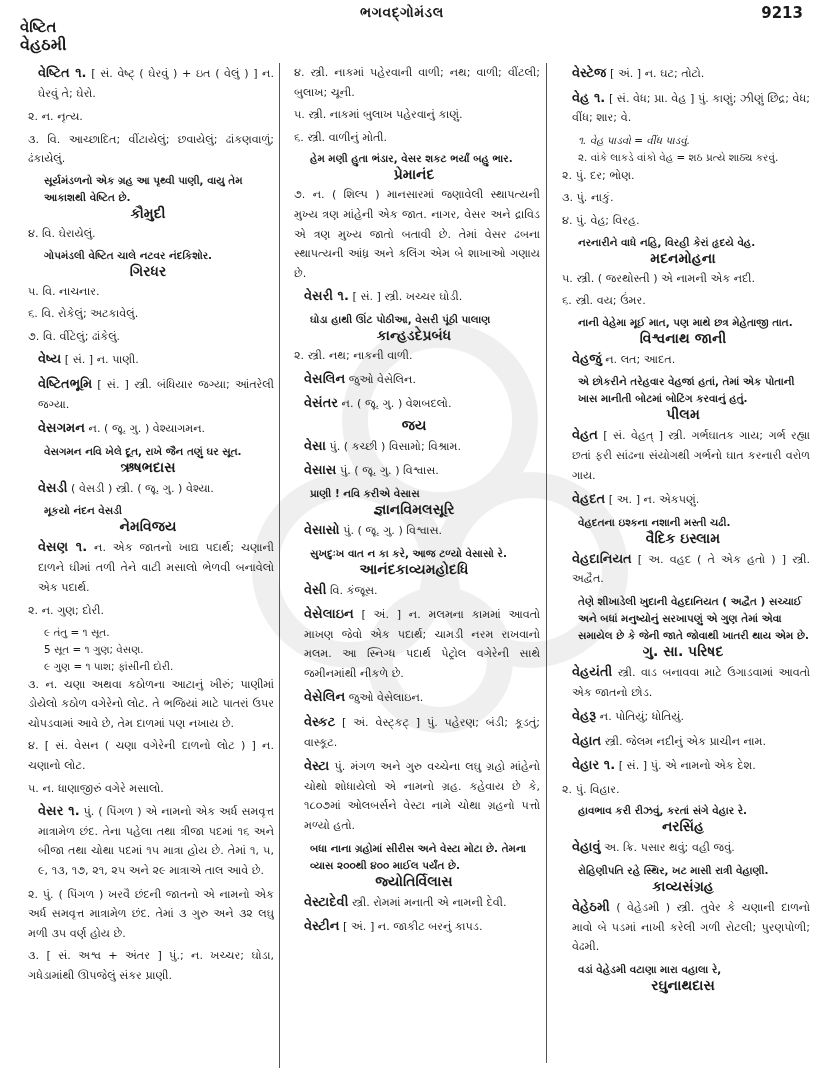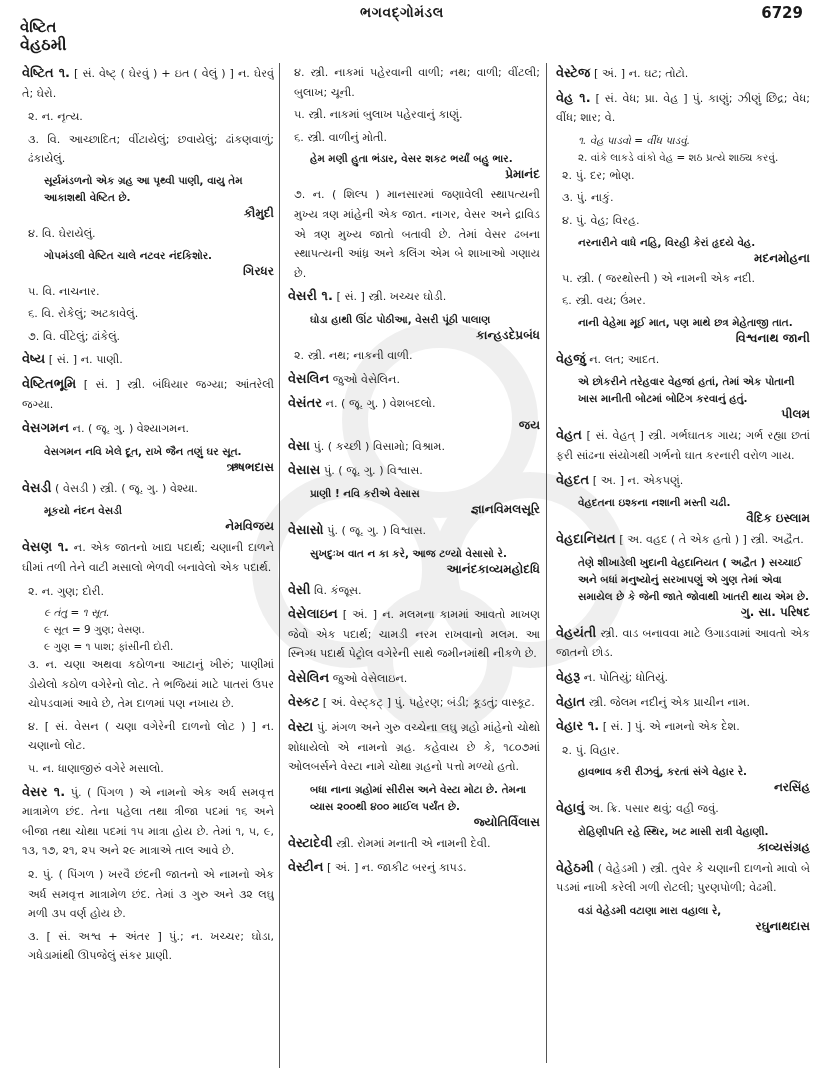--- a/index.html
+++ b/index.html
@@ -21,43 +21,43 @@
   .col {
     position: absolute; top: 63px; bottom: 8px; overflow: hidden;
     font-size: 11.2px; line-height: 19.6px;
   }
   .col.c1 { left: 22px; width: 252px; }
   .col.c2 { left: 288px; width: 252px; }
   .col.c3 { left: 556px; width: 254px; }
   .divider { position: absolute; top: 63px; width: 1px; background: #555; }
   .divider.d1 { left: 279px; height: 1005px; }
   .divider.d2 { left: 546px; height: 1000px; }
-  .entry { margin: 0 0 4px 0; text-align: justify; }
+  .entry { margin: 0 0 4px 16px; text-align: justify; }
   .entry .hw { font-weight: bold; font-size: 13px; }
   .sense { margin: 0 0 3px 6px; text-align: justify; }
   .quote { margin: 0 0 0 22px; font-size: 10.4px; line-height: 17px; font-weight: bold; }
-  .src { text-align: right; font-size: 12px; line-height: 15px; font-weight: bold; margin: 0 0 3px 0; }
+  .src { text-align: center; font-size: 14px; line-height: 15px; font-weight: bold; margin: 0 0 3px 0; }
 </style>
 </head>
 <body>
 
 <svg class="watermark" viewBox="0 0 420 440">
   <g fill="none" stroke="#000" stroke-width="26">
     <circle cx="210" cy="120" r="85"></circle>
     <circle cx="120" cy="270" r="85"></circle>
     <circle cx="300" cy="270" r="85"></circle>
     <circle cx="210" cy="360" r="60"></circle>
   </g>
 </svg>
 
 <div class="header">
   <div class="guide g1">વેષ્ટિત</div>
   <div class="guide g2">વેહઠમી</div>
   <div class="running-title">ભગવદ્ગોમંડલ</div>
-  <div class="page-num">6729</div>
+  <div class="page-num">9213</div>
 </div>
 
 <div class="divider d1"></div>
 <div class="divider d2"></div>
 
 <div class="col c1">
     <p class="entry"><span class="hw">વેષ્ટિત ૧.</span> <span>[ સં. વેષ્ટ્ ( ઘેરવું ) + ઇત ( વેલું ) ] ન. ઘેરવું તે; ઘેરો.</span></p>
     <p class="sense">૨. ન. નૃત્ય.</p>
     <p class="sense">૩. વિ. આચ્છાદિત; વીંટાયેલું; છવાયેલું; ઢાંકણવાળું; ઢંકાયેલું.</p>
     <p class="quote">સૂર્યમંડળનો એક ગ્રહ આ પૃથ્વી પાણી, વાયુ તેમ આકાશથી વેષ્ટિત છે.</p>
@@ -71,22 +71,22 @@
     <p class="entry"><span class="hw">વેષ્ય</span> <span>[ સં. ] ન. પાણી.</span></p>
     <p class="entry"><span class="hw">વેષ્ટિતભૂમિ</span> <span>[ સં. ] સ્ત્રી. બંધિયાર જગ્યા; આંતરેલી જગ્યા.</span></p>
     <p class="entry"><span class="hw">વેસગમન</span> <span>ન. ( જૂ. ગુ. ) વેશ્યાગમન.</span></p>
     <p class="quote">વેસગમન નવિ ખેલે દૂત, રાખે જૈન તણું ઘર સૂત.</p>
     <p class="src">ઋષભદાસ</p>
     <p class="entry"><span class="hw">વેસડી</span> <span>( વેસડી ) સ્ત્રી. ( જૂ. ગુ. ) વેશ્યા.</span></p>
     <p class="quote">મૂકયો નંદન વેસડી</p>
     <p class="src">નેમવિજય</p>
     <p class="entry"><span class="hw">વેસણ ૧.</span> <span>ન. એક જાતનો ખાદ્ય પદાર્થ; ચણાની દાળને ઘીમાં તળી તેને વાટી મસાલો ભેળવી બનાવેલો એક પદાર્થ.</span></p>
     <p class="sense">૨. ન. ગુણ; દોરી.</p>
-    <p class="quote" style="font-weight: normal; font-style: italic;">૯ તંતુ = ૧ સૂત.</p>
-    <p class="quote" style="font-weight: normal;">૯ સૂત = 9 ગુણ; વેસણ.</p>
+    <p class="quote" style="font-weight: normal;">૯ તંતુ = ૧ સૂત.</p>
+    <p class="quote" style="font-weight: normal;">5 સૂત = ૧ ગુણ; વેસણ.</p>
     <p class="quote" style="font-weight: normal;">૯ ગુણ = ૧ પાશ; ફાંસીની દોરી.</p>
     <p class="sense">૩. ન. ચણા અથવા કઠોળના આટાનું ખીરું; પાણીમાં ડોયેલો કઠોળ વગેરેનો લોટ. તે ભજિયાં માટે પાતરાં ઉપર ચોપડવામાં આવે છે, તેમ દાળમાં પણ નખાય છે.</p>
     <p class="sense">૪. [ સં. વેસન ( ચણા વગેરેની દાળનો લોટ ) ] ન. ચણાનો લોટ.</p>
     <p class="sense">૫. ન. ધાણાજીરું વગેરે મસાલો.</p>
     <p class="entry"><span class="hw">વેસર ૧.</span> <span>પું. ( પિંગળ ) એ નામનો એક અર્ધ સમવૃત્ત માત્રામેળ છંદ. તેના પહેલા તથા ત્રીજા પદમાં ૧૬ અને બીજા તથા ચોથા પદમાં ૧૫ માત્રા હોય છે. તેમાં ૧, ૫, ૯, ૧૩, ૧૭, ૨૧, ૨૫ અને ૨૯ માત્રાએ તાલ આવે છે.</span></p>
     <p class="sense">૨. પું. ( પિંગળ ) ખરવૈ છંદની જાતનો એ નામનો એક અર્ધ સમવૃત્ત માત્રામેળ છંદ. તેમાં ૩ ગુરુ અને ૩૨ લઘુ મળી ૩૫ વર્ણ હોય છે.</p>
     <p class="sense">૩. [ સં. અશ્વ + અંતર ] પું.; ન. ખચ્ચર; ઘોડા, ગધેડામાંથી ઊપજેલું સંકર પ્રાણી.</p>
   </div>
 <div class="col c2">
     <p class="sense">૪. સ્ત્રી. નાકમાં પહેરવાની વાળી; નથ; વાળી; વીંટલી; બુલાખ; ચૂની.</p>

